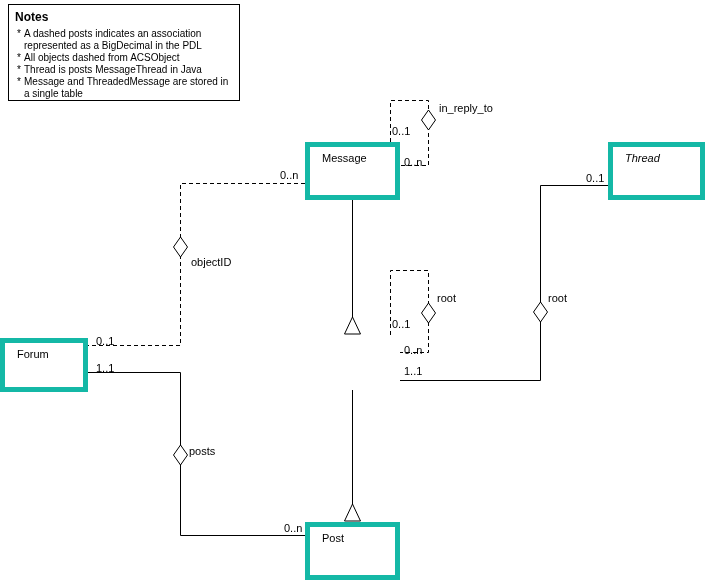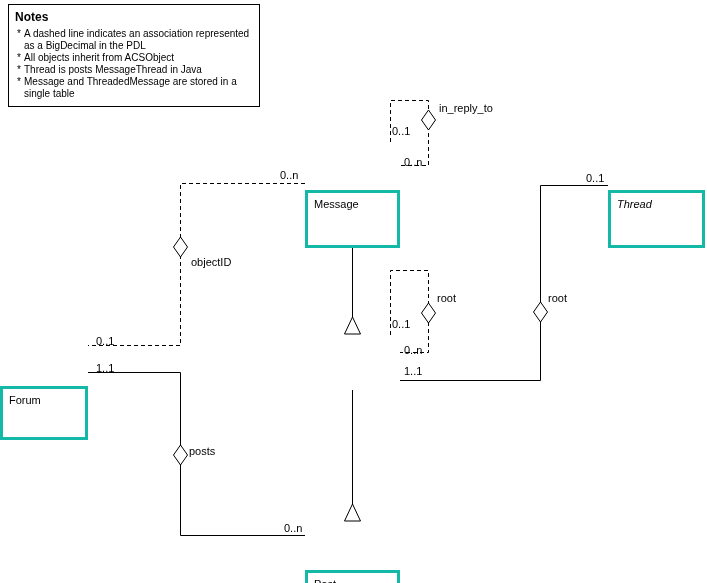--- a/index.html
+++ b/index.html
@@ -4,43 +4,42 @@
 <style>
   * { margin:0; padding:0; box-sizing:border-box; }
   html,body { background:#fff; }
   body { font-family:"Liberation Sans", sans-serif; color:#000; }
   #canvas { position:relative; width:707px; height:583px; background:#fff; overflow:hidden; }
 
   svg.wires { position:absolute; left:0; top:0; pointer-events:none; }
 
   .entity {
     position:absolute;
-    border:3px solid #14b8a6;
+    border:5px solid #14b8a6;
     background:#fff;
     font-size:11px;
-    padding:5px 6px;
+    padding:5px 12px;
     line-height:12px;
-    margin-top:48px;
   }
 
   .lbl {
     position:absolute;
     font-size:11px;
     line-height:12px;
     white-space:nowrap;
   }
 
   .notes {
     position:absolute;
     left:8px; top:4px;
-    width:252px;
+    width:232px;
     min-height:96px;
     border:1px solid #000;
     background:#fff;
-    padding:5px 6px 6px 6px;
+    padding:5px 6px 0 6px;
   }
   .notes-title { font-weight:bold; font-size:12px; line-height:14px; margin-bottom:4px; }
   .note-item { display:flex; font-size:10px; line-height:12px; }
   .note-bullet { flex:0 0 9px; width:9px; text-align:left; padding-left:2px; }
   .note-text { flex:1; }
 </style>
 </head>
 <body>
 
 <div id="canvas">
@@ -63,25 +62,25 @@
       <polygon points="180.5,445 187.5,455 180.5,465 173.5,455"></polygon>
       <polygon points="352.5,317 344.5,334 360.5,334"></polygon>
       <polygon points="352.5,504 344.5,521 360.5,521"></polygon>
     </g>
   </svg>
 
   <div class="notes">
     <div class="notes-title">Notes</div>
     <div class="note-item">
       <span class="note-bullet">*</span>
-      <span class="note-text">A dashed line indicates an association represented as a BigDecimal in the PDL</span>
+      <span class="note-text">A dashed posts indicates an association represented as a BigDecimal in the PDL</span>
     </div>
     <div class="note-item">
       <span class="note-bullet">*</span>
-      <span class="note-text">All objects inherit from ACSObject</span>
+      <span class="note-text">All objects dashed from ACSObject</span>
     </div>
     <div class="note-item">
       <span class="note-bullet">*</span>
       <span class="note-text">Thread is posts MessageThread in Java</span>
     </div>
     <div class="note-item">
       <span class="note-bullet">*</span>
       <span class="note-text">Message and ThreadedMessage are stored in a single table</span>
     </div>
   </div>

